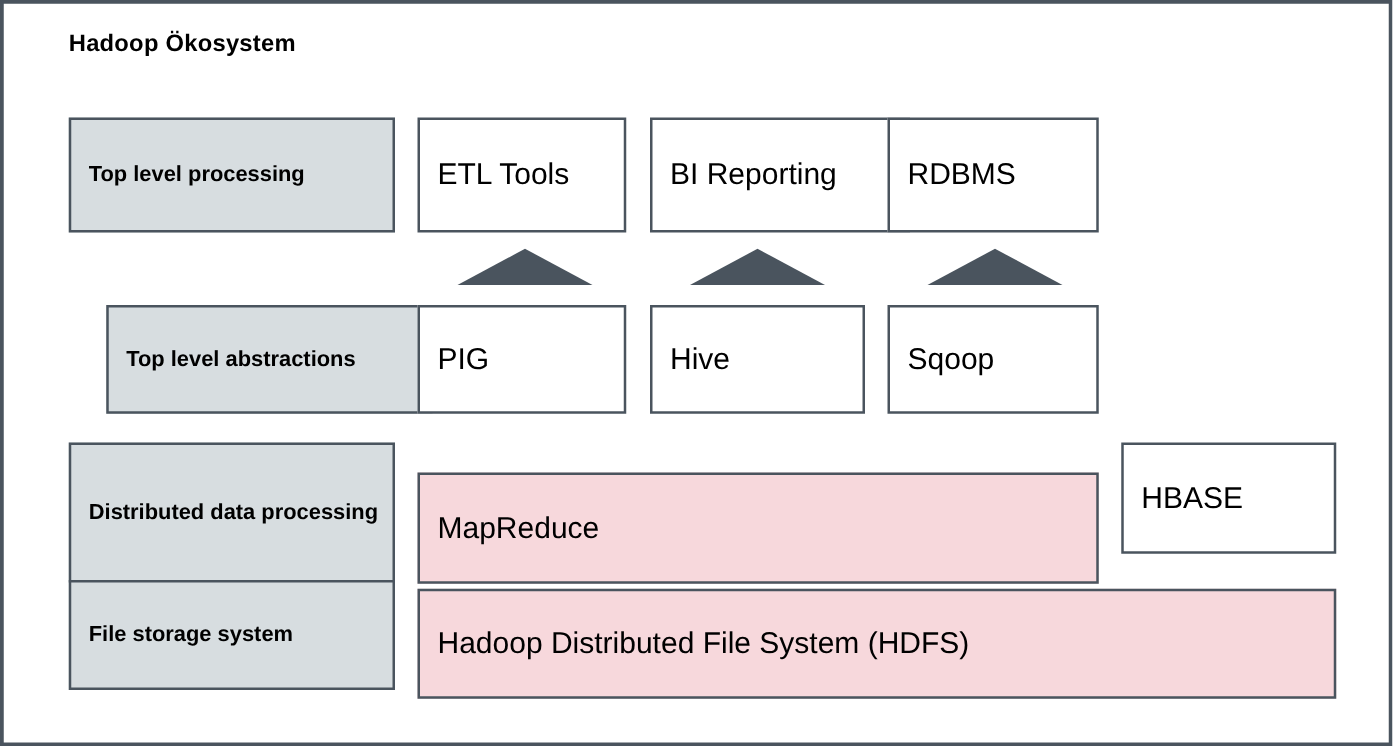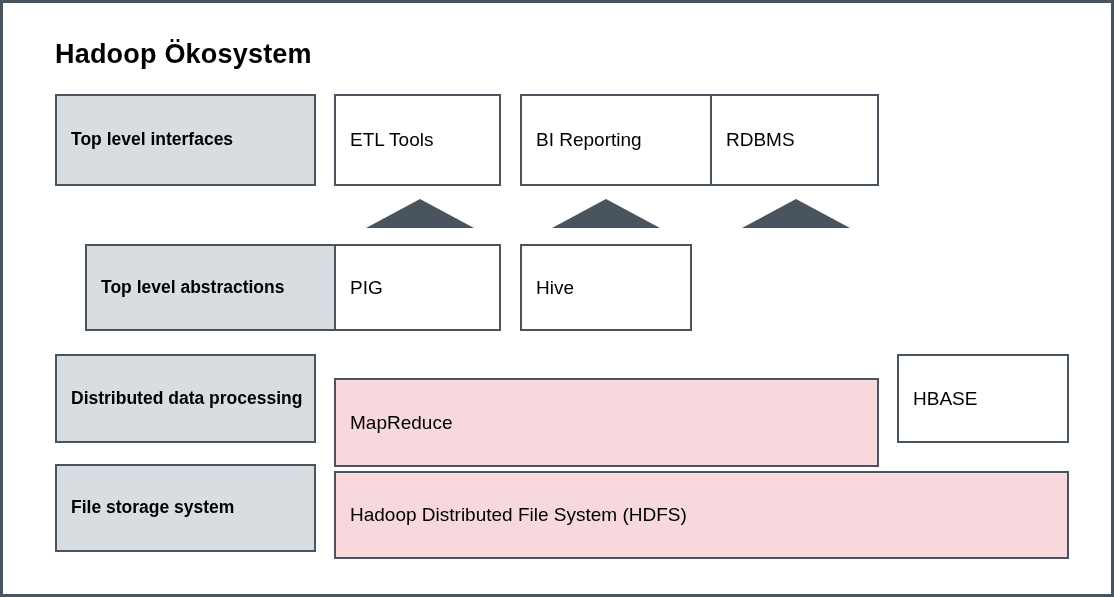--- a/index.html
+++ b/index.html
@@ -15,22 +15,22 @@
     width: 1114px;
     height: 597px;
     background: #ffffff;
     box-sizing: border-box;
     border: 3px solid #4a545e;
     overflow: hidden;
   }
   .diagram-title {
     position: absolute;
     left: 52px;
-    top: 36px;
-    font-size: 27px;
+    top: 22px;
+    font-size: 19px;
     font-weight: bold;
     color: #000000;
     letter-spacing: 0.2px;
     white-space: nowrap;
   }
   .node {
     position: absolute;
     box-sizing: border-box;
     border: 2px solid #4a545e;
     display: flex;
@@ -46,21 +46,21 @@
   }
   .node.category {
     background: #d7dde0;
   }
   .node.category > .node-label {
     font-weight: bold;
     font-size: 17.5px;
   }
   .node.plain > .node-label {
     font-weight: normal;
-    font-size: 19px;
+    font-size: 24px;
   }
   .node.pink {
     background: #f7d8dc;
     margin-top: 24px;
   }
   .arrow-up {
     position: absolute;
     overflow: visible;
   }
   .arrow-up polygon {
@@ -68,21 +68,21 @@
   }
 </style>
 </head>
 <body>
 
 <div id="canvas">
 
   <div class="diagram-title">Hadoop Ökosystem</div>
 
   <div class="node category" style="left:52px; top:91px; width:261px; height:92px;">
-    <span class="node-label">Top level interfaces</span>
+    <span class="node-label">Top level processing</span>
   </div>
 
   <div class="node plain" style="left:331px; top:91px; width:167px; height:92px;">
     <span class="node-label">ETL Tools</span>
   </div>
 
   <div class="node plain" style="left:517px; top:91px; width:208px; height:92px;">
     <span class="node-label">BI Reporting</span>
   </div>
 
@@ -107,22 +107,25 @@
   </div>
 
   <div class="node plain" style="left:517px; top:241px; width:172px; height:87px;">
     <span class="node-label">Hive</span>
   </div>
 
   <div class="node plain" style="left:331px; top:241px; width:167px; height:87px;">
     <span class="node-label">PIG</span>
   </div>
 
+  <div class="node plain" style="left:707px; top:241px; width:169px; height:87px;">
+    <span class="node-label">Sqoop</span>
+  </div>
 
-  <div class="node category" style="left:52px; top:351px; width:261px; height:89px;">
+  <div class="node category" style="left:52px; top:351px; width:261px; height:112px;">
     <span class="node-label">Distributed data processing</span>
   </div>
 
   <div class="node plain pink" style="left:331px; top:351px; width:545px; height:89px;">
     <span class="node-label">MapReduce</span>
   </div>
 
   <div class="node category" style="left:52px; top:461px; width:261px; height:88px;">
     <span class="node-label">File storage system</span>
   </div>

